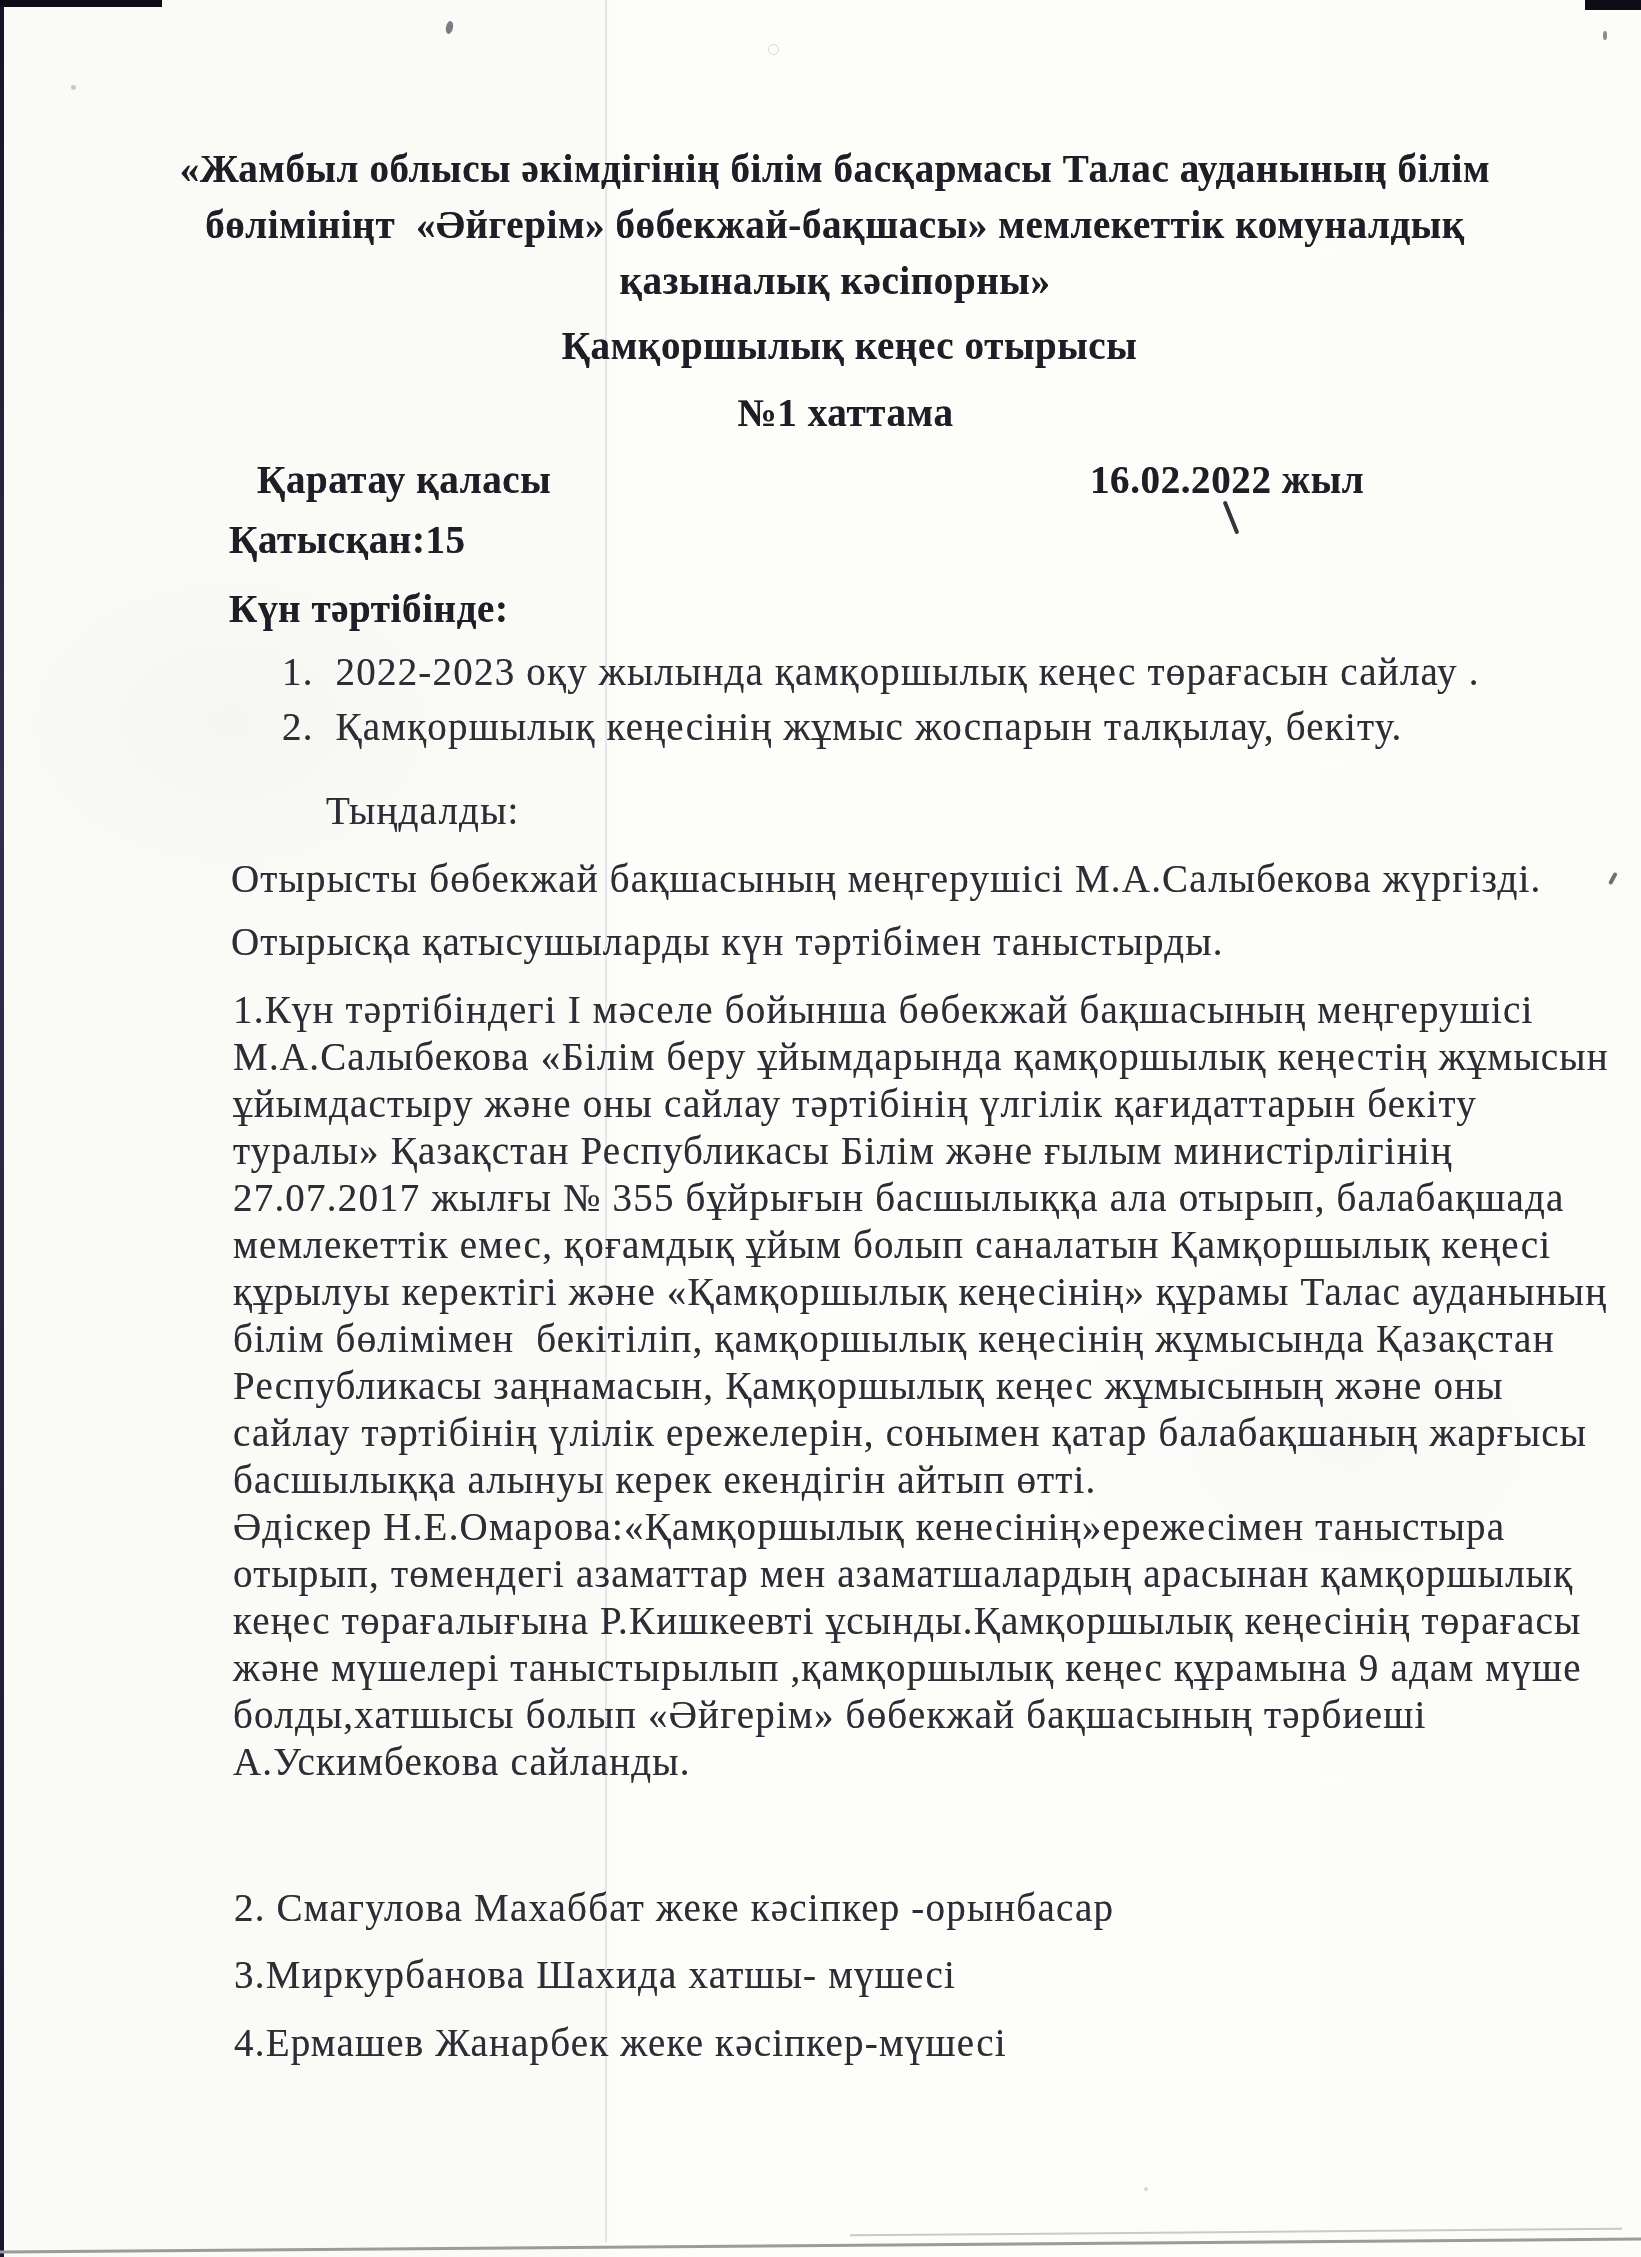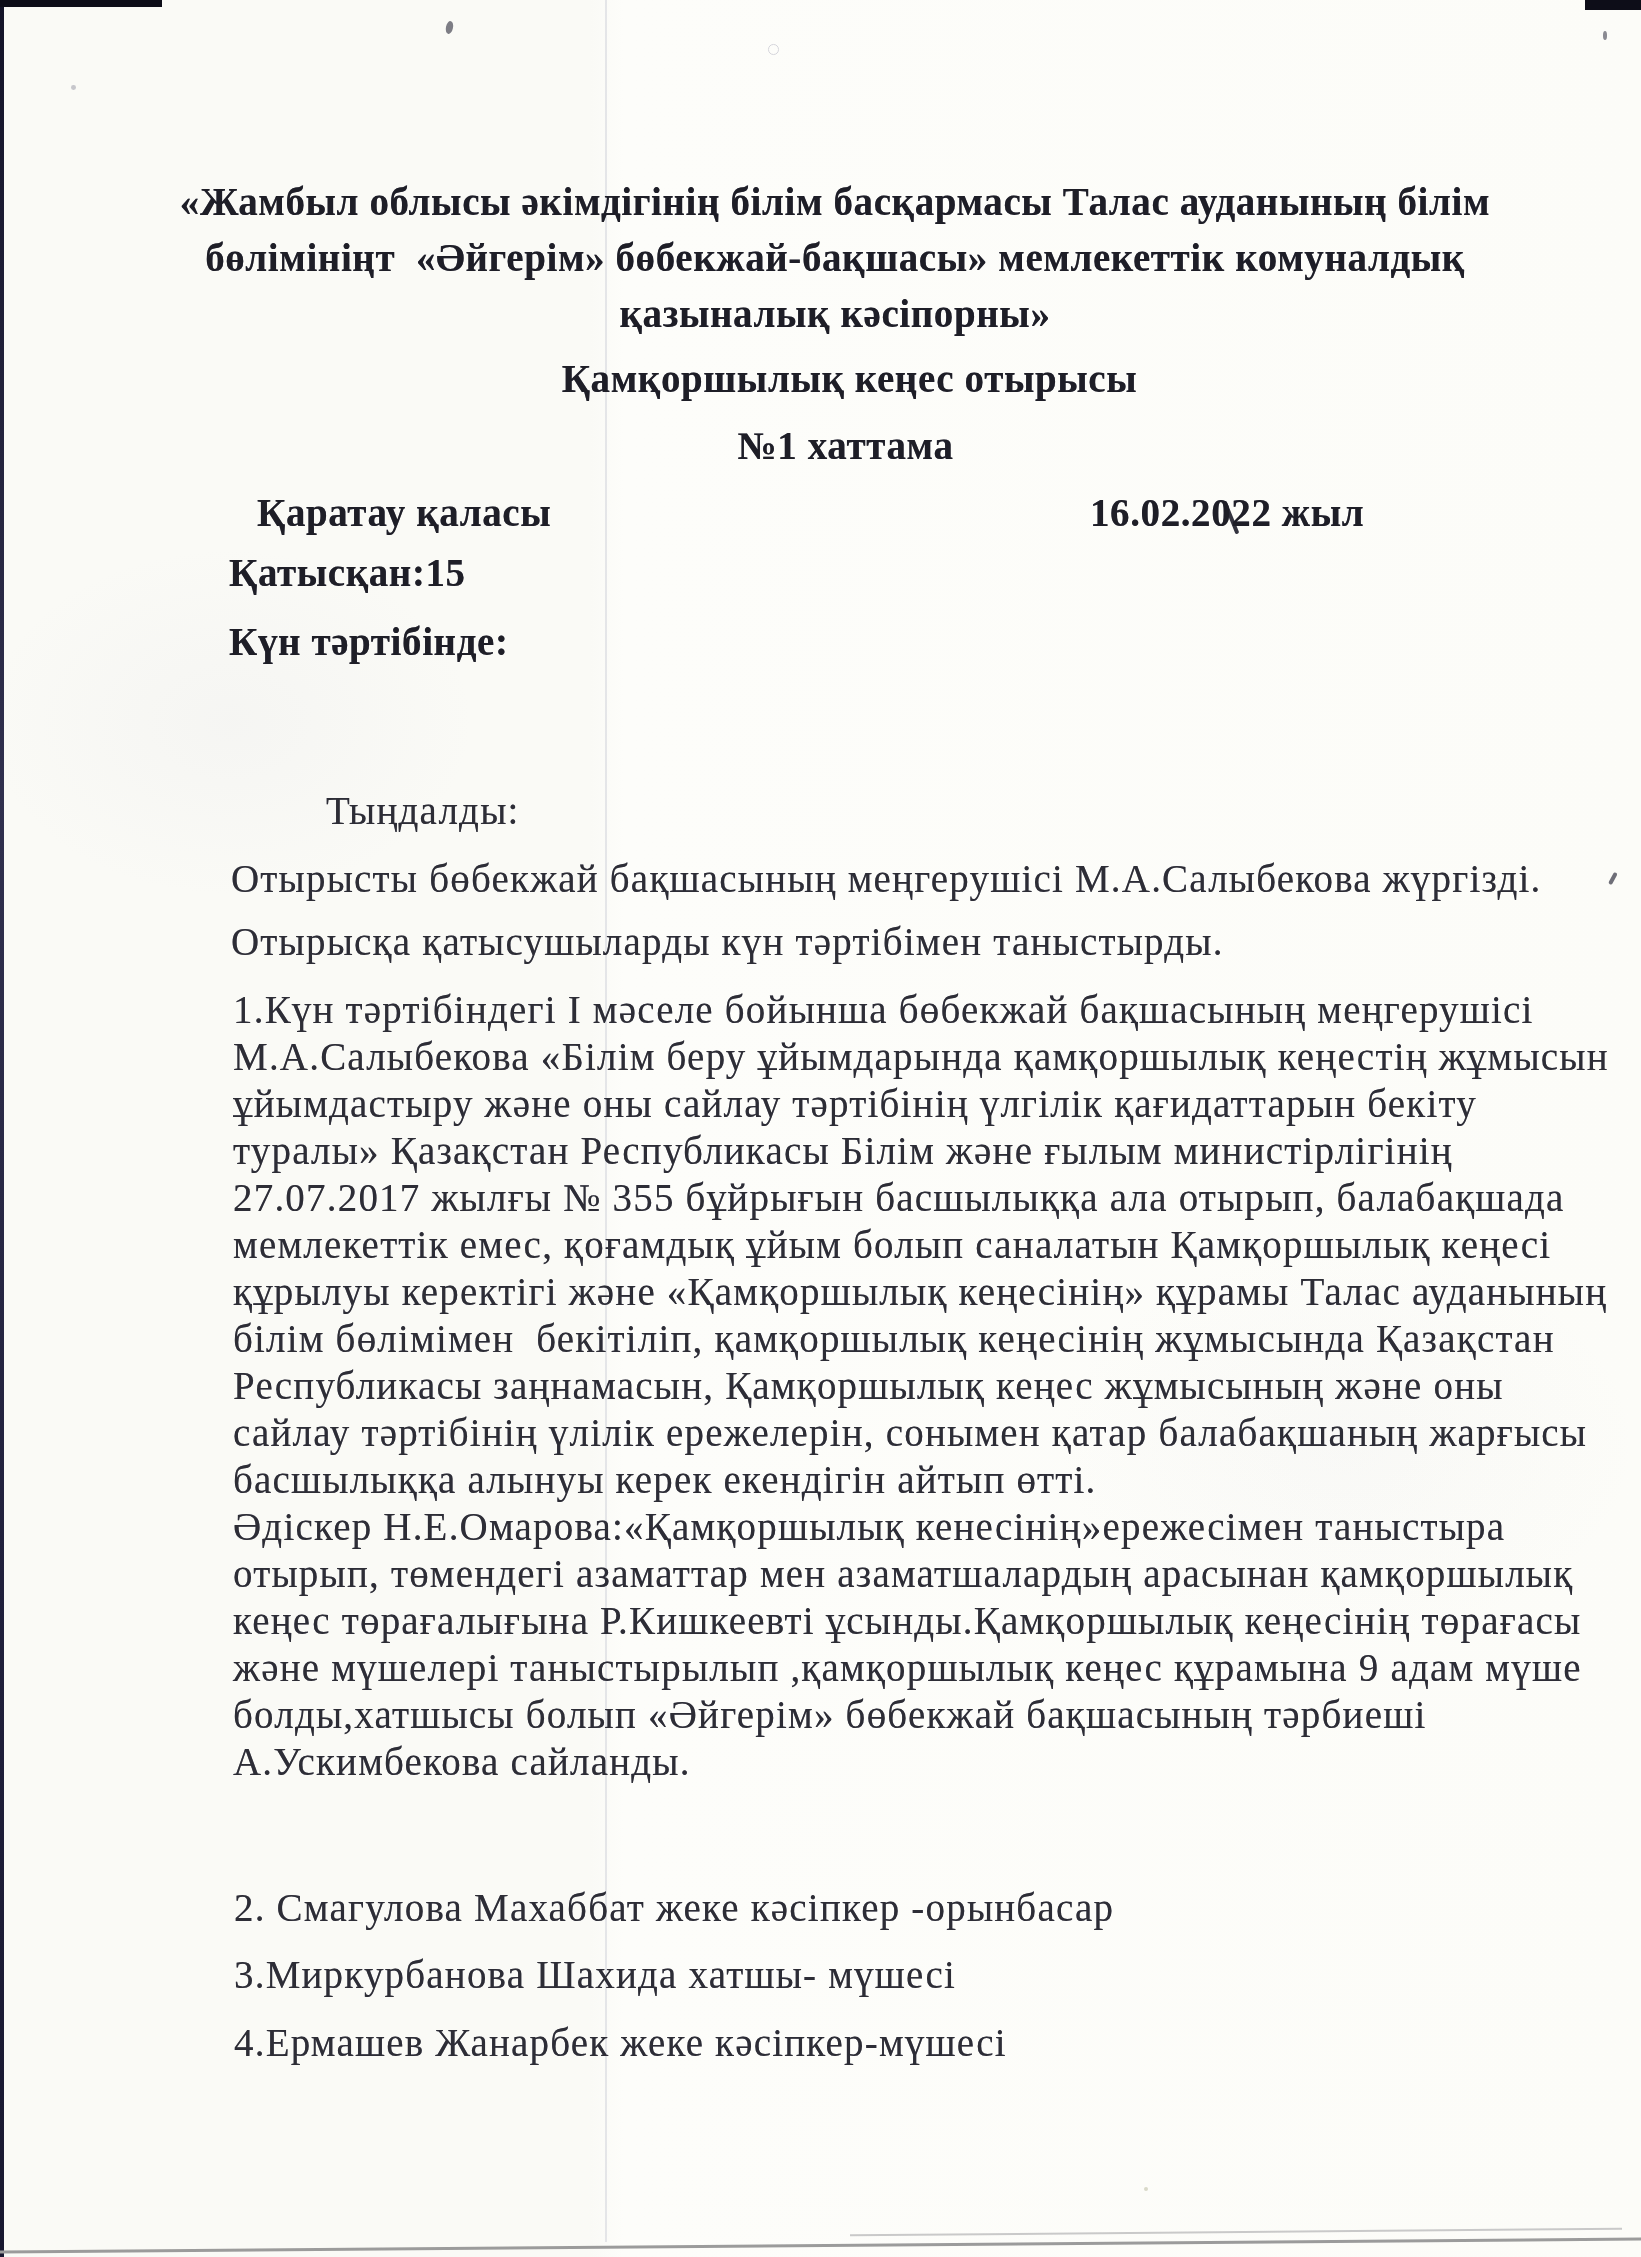--- a/index.html
+++ b/index.html
@@ -22,21 +22,20 @@
     line-height:47px;
     letter-spacing:1.2px;
     color:#2d2d36;
     text-shadow:0 0 0.5px rgba(45,45,70,0.55);
   }
   .bold{
     font-weight:bold;
     color:#1e1e27;
     letter-spacing:0.6px;
     text-shadow:0 0 0.5px rgba(25,25,50,0.6);
-    margin-top:33px;
   }
   .center{text-align:center;}
   .lines{white-space:pre;}
   
   .edge-left{left:0;top:0;width:3.9px;height:2257px;
     background:linear-gradient(180deg,#131328,#30304e 35%,#20203c 70%,#181830);}
   .bar-top-left{left:0;top:0;width:162px;height:6.8px;background:#0d0d18;}
   .bar-top-right{right:0;top:0;width:56px;height:9.7px;background:#0d0d18;}
   .crease-v{left:605px;top:0;width:1.9px;height:2242px;background:rgba(110,120,150,0.16);}
   .bottom-edge{left:-7.7px;top:2244px;width:1657px;height:2.9px;background:#9b9b9b;
@@ -80,20 +79,22 @@
   <div class="abs txt bold center" style="left:58px;right:8px;top:389px;">№1 хаттама</div>
 
   <div class="abs txt bold" style="left:257px;top:456px;">Қаратау қаласы</div>
 
   <div class="abs txt bold" style="left:1090px;top:456px;">16.02.2022 жыл</div>
 
   <div class="abs txt bold" style="left:229px;top:516px;">Қатысқан:15</div>
 
   <div class="abs txt bold" style="left:229px;top:585px;">Күн тәртібінде:</div>
 
+  <div class="abs txt lines" style="left:282px;top:644px;line-height:55px;">1.  2022-2023 оқу жылында қамқоршылық кеңес төрағасын сайлау .
+2.  Қамқоршылық кеңесінің жұмыс жоспарын талқылау, бекіту.</div>
 
   <div class="abs txt" style="left:326px;top:787px;">Тыңдалды:</div>
 
   <div class="abs txt" style="left:231px;top:855px;text-align:center;">Отырысты бөбекжай бақшасының меңгерушісі М.А.Салыбекова жүргізді.</div>
 
   <div class="abs txt" style="left:231px;top:918px;">Отырысқа қатысушыларды күн тәртібімен таныстырды.</div>
 
   <div class="abs txt lines" style="left:233px;top:986px;line-height:47px;">1.Күн тәртібіндегі І мәселе бойынша бөбекжай бақшасының меңгерушісі
 М.А.Салыбекова «Білім беру ұйымдарында қамқоршылық кеңестің жұмысын
 ұйымдастыру және оны сайлау тәртібінің үлгілік қағидаттарын бекіту

